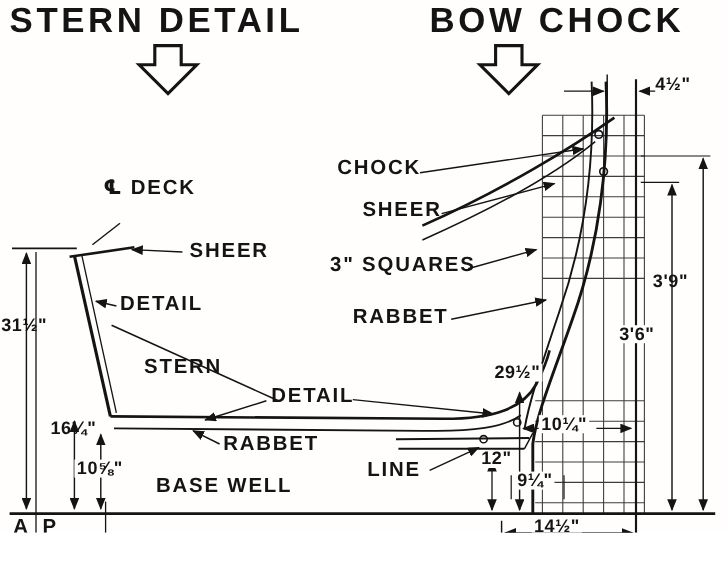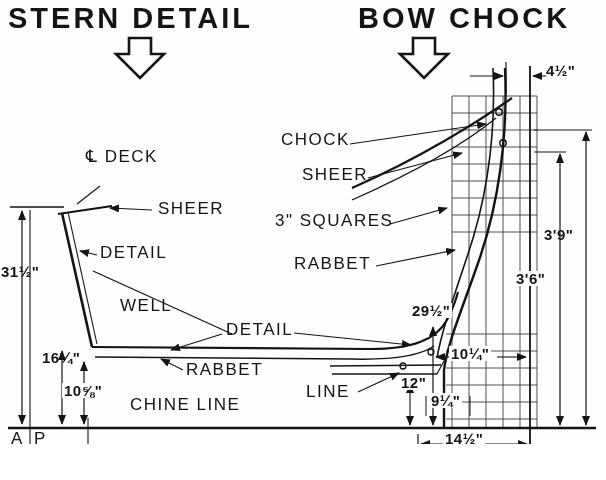--- a/index.html
+++ b/index.html
@@ -2,21 +2,21 @@
 <html><head>
 <meta charset="utf-8">
 <style>
   html,body{margin:0;padding:0;background:#fff;}
   .page{
     position:relative;width:606px;height:444px;background:#fffefd;
     font-family:"Liberation Sans","DejaVu Sans",sans-serif;color:#141414;overflow:hidden;
   }
   svg.draw{position:absolute;left:0;top:0;}
   .t{position:absolute;font-size:29px;font-weight:700;letter-spacing:3px;white-space:nowrap;line-height:1;}
-  .lbl{position:absolute;font-size:17px;font-weight:400;letter-spacing:1.5px;white-space:nowrap;line-height:1;}
+  .lbl{position:absolute;font-size:17px;font-weight:700;letter-spacing:1.5px;white-space:nowrap;line-height:1;}
   .dim{position:absolute;font-size:15px;font-weight:700;letter-spacing:.5px;white-space:nowrap;line-height:1;}
   .bg{background:#fffefd;padding:0 2px;}
 </style>
 </head>
 <body>
 
 <div class="page">
 
   <svg class="draw" width="606" height="480" viewBox="0 0 606 480">
     <defs>
@@ -119,24 +119,24 @@
       <path d="M418,434 V454" stroke-width="1.2"></path>
     </g>
   </svg>
 
   <div class="t" style="left:8px;top:4px">STERN DETAIL</div>
   <div class="t" style="left:358px;top:4px">BOW CHOCK</div>
 
   <div class="lbl" style="left:86px;top:148px">℄ DECK</div>
   <div class="lbl" style="left:158px;top:200px">SHEER</div>
   <div class="lbl" style="left:100px;top:244px">DETAIL</div>
-  <div class="lbl" style="left:120px;top:297px">WELL</div>
+  <div class="lbl" style="left:120px;top:297px">STERN</div>
   <div class="lbl" style="left:226px;top:321px">DETAIL</div>
   <div class="lbl" style="left:186px;top:361px">RABBET</div>
-  <div class="lbl" style="left:130px;top:396px">CHINE LINE</div>
+  <div class="lbl" style="left:130px;top:396px">BASE WELL</div>
   <div class="lbl" style="left:11px;top:430px;letter-spacing:4px">A P</div>
 
   <div class="dim" style="left:1px;top:264px">31½"</div>
   <div class="dim" style="left:42px;top:350px">16¼"</div>
   <div class="dim bg" style="left:62px;top:383px">10⅝"</div>
   <div class="dim" style="left:92px;top:443px">4⅛"</div>
 
   <div class="lbl" style="left:281px;top:131px">CHOCK</div>
   <div class="lbl" style="left:302px;top:166px">SHEER</div>
   <div class="lbl" style="left:275px;top:212px">3" SQUARES</div>

